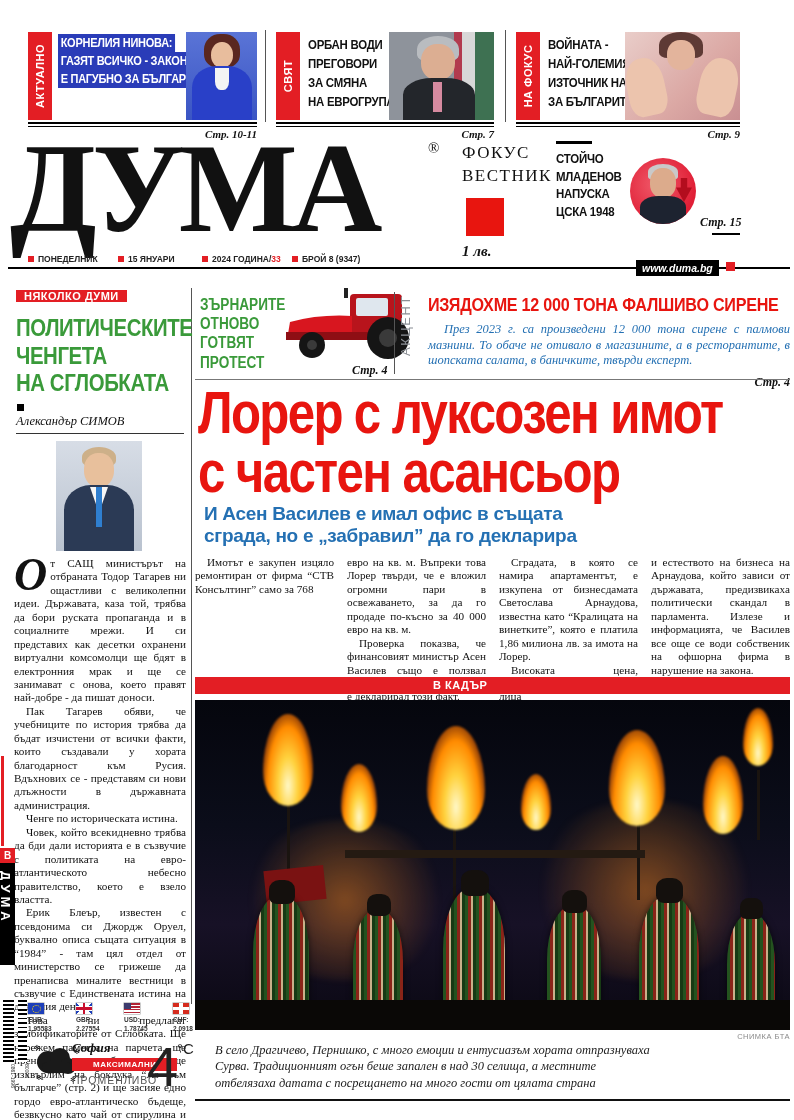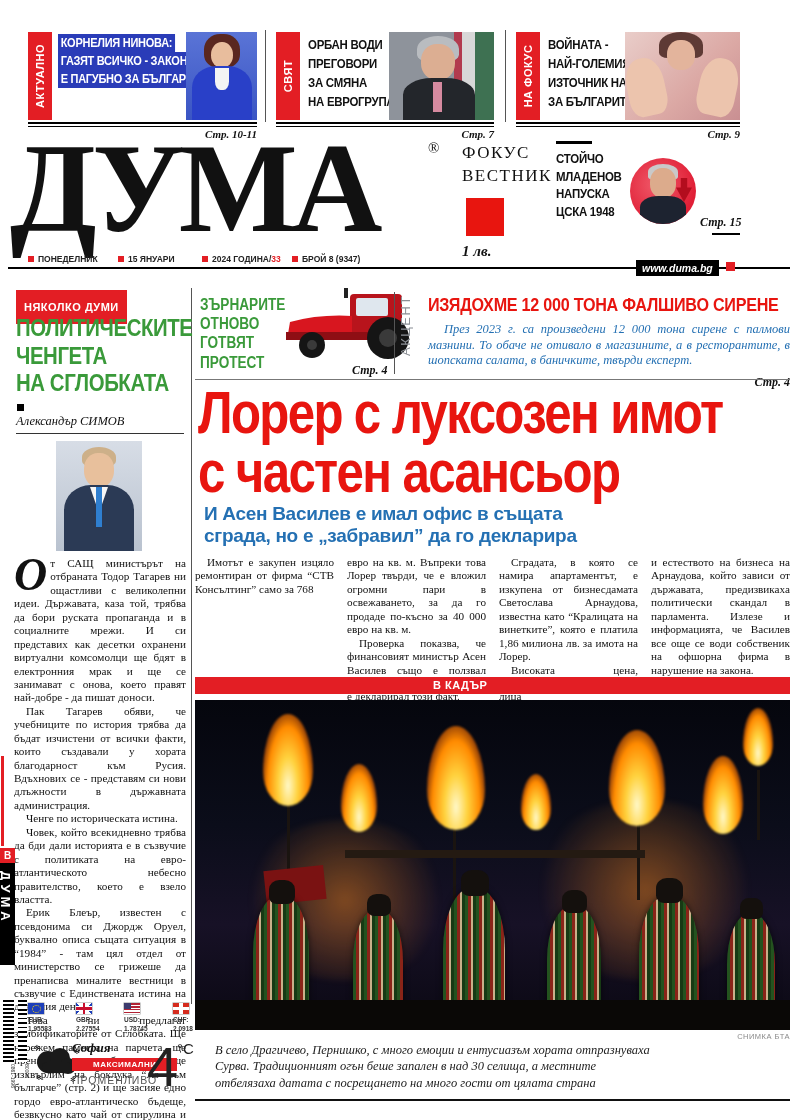--- a/index.html
+++ b/index.html
@@ -149,21 +149,21 @@
   <div class="abs" style="left:8px;top:267px;width:782px;height:2px;background:#000;"></div>
   <div class="abs" style="left:28px;top:254px;font-size:8.5px;font-weight:bold;color:#222;"><span style="display:inline-block;width:6px;height:6px;background:#e31e24;margin-right:4px;"></span><span>ПОНЕДЕЛНИК</span></div>
   <div class="abs" style="left:118px;top:254px;font-size:8.5px;font-weight:bold;color:#222;"><span style="display:inline-block;width:6px;height:6px;background:#e31e24;margin-right:4px;"></span><span>15 ЯНУАРИ</span></div>
   <div class="abs" style="left:202px;top:254px;font-size:8.5px;font-weight:bold;color:#222;"><span style="display:inline-block;width:6px;height:6px;background:#e31e24;margin-right:4px;"></span><span>2024 ГОДИНА/</span><span style="color:#e31e24;">33</span></div>
   <div class="abs" style="left:292px;top:254px;font-size:8.5px;font-weight:bold;color:#222;"><span style="display:inline-block;width:6px;height:6px;background:#e31e24;margin-right:4px;"></span><span>БРОЙ 8 (9347)</span></div>
   <div class="abs" style="left:636px;top:260px;background:#000;color:#fff;font-weight:bold;font-style:italic;font-size:10.5px;padding:2px 6px;">www.duma.bg</div>
   <div class="abs" style="left:726px;top:262px;width:9px;height:9px;background:#e31e24;"></div>
 
   <div class="vline abs" style="left:191px;top:288px;height:716px;"></div>
 
-  <div class="abs" style="left:16px;top:290px;background:#e31e24;color:#fff;font-weight:bold;font-size:11px;padding:11px 8px;letter-spacing:.5px;">НЯКОЛКО ДУМИ</div>
+  <div class="abs" style="left:16px;top:290px;background:#e31e24;color:#fff;font-weight:bold;font-size:11px;padding:0 8px;letter-spacing:.5px;">НЯКОЛКО ДУМИ</div>
   <div class="abs" style="left:16px;top:314px;font-weight:bold;font-size:24px;line-height:1.15;letter-spacing:-.5px;color:#3a9a3a;">
     <div><span class="cx">ПОЛИТИЧЕСКИТЕ</span></div>
     <div><span class="cx">ЧЕНГЕТА</span></div>
     <div><span class="cx">НА СГЛОБКАТА</span></div>
   </div>
   <div class="abs" style="left:17px;top:404px;width:7px;height:7px;background:#000;"></div>
   <div class="abs serif" style="left:16px;top:414px;font-style:italic;font-size:12.5px;">Александър СИМОВ</div>
   <div class="abs" style="left:16px;top:433px;width:168px;height:1px;background:#333;"></div>
 
   <div class="abs" style="left:56px;top:441px;width:86px;height:110px;background:linear-gradient(180deg,#d7dde6,#b9c2cf);overflow:hidden;">

